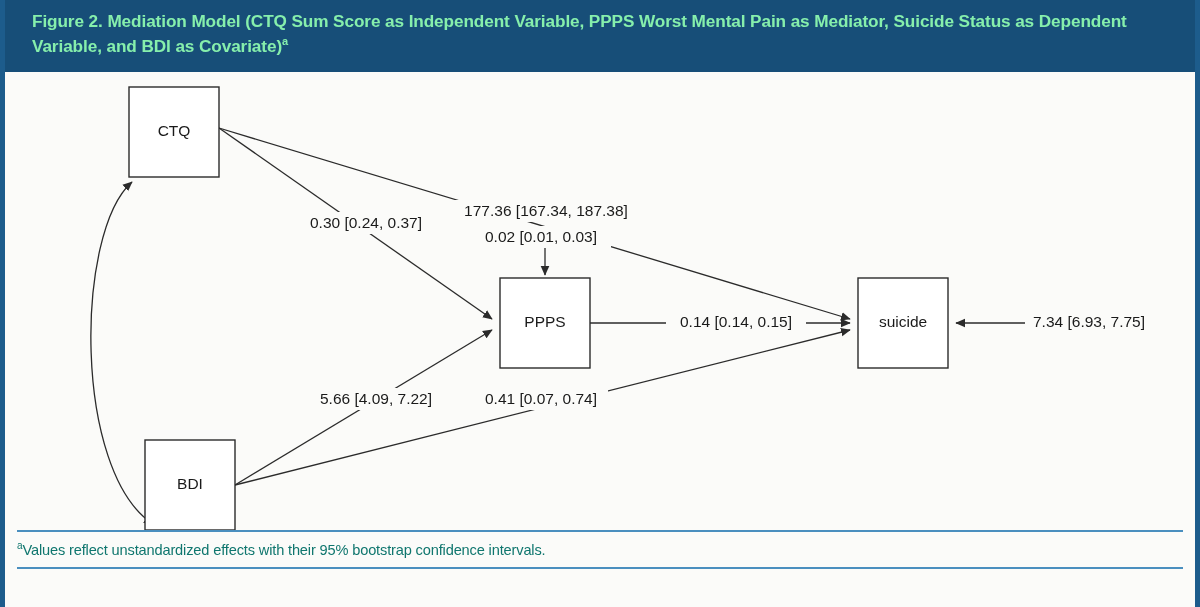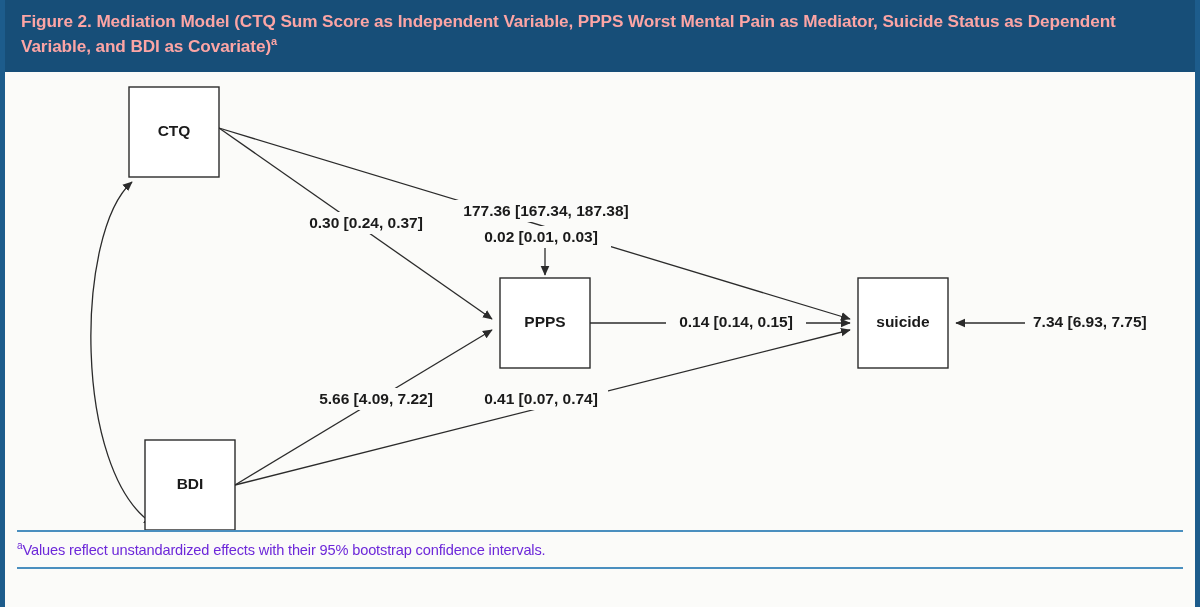--- a/index.html
+++ b/index.html
@@ -25,40 +25,40 @@
     position: absolute;
     left: 0;
     top: 0;
     width: 1190px;
     height: 72px;
     background: #174e78;
     box-sizing: border-box;
     padding: 9px 16px 0 16px;
   }
   #figure-header .title-text {
-    color: #fca5a5;
+    color: #86efac;
     font-size: 17.2px;
     font-weight: bold;
     line-height: 25px;
     letter-spacing: -0.1px;
+    margin-left: 11px;
   }
   #figure-header .title-text sup {
     font-size: 11px;
     font-weight: bold;
     vertical-align: super;
     line-height: 0;
   }
   
   #diagram-canvas {
     position: absolute;
     left: 0;
     top: 72px;
     width: 1190px;
     height: 482px;
-    font-weight: bold;
   }
   #diagram-svg {
     display: block;
     width: 1190px;
     height: 458px;
   }
   .node-label {
     font-family: "Liberation Sans", sans-serif;
     font-size: 15.5px;
     fill: #1a1a1a;
@@ -94,21 +94,21 @@
   .rule {
     width: 100%;
     height: 2px;
     background: #4a8fbf;
   }
   #footnote-body {
     padding: 7px 0 6px 0;
   }
   .footnote-line {
     font-size: 14.6px;
-    color: #6d28d9;
+    color: #0f766e;
     line-height: 22px;
     letter-spacing: -0.15px;
   }
   .footnote-line sup {
     font-size: 10px;
     vertical-align: super;
     line-height: 0;
   }
 </style>
 </head>

